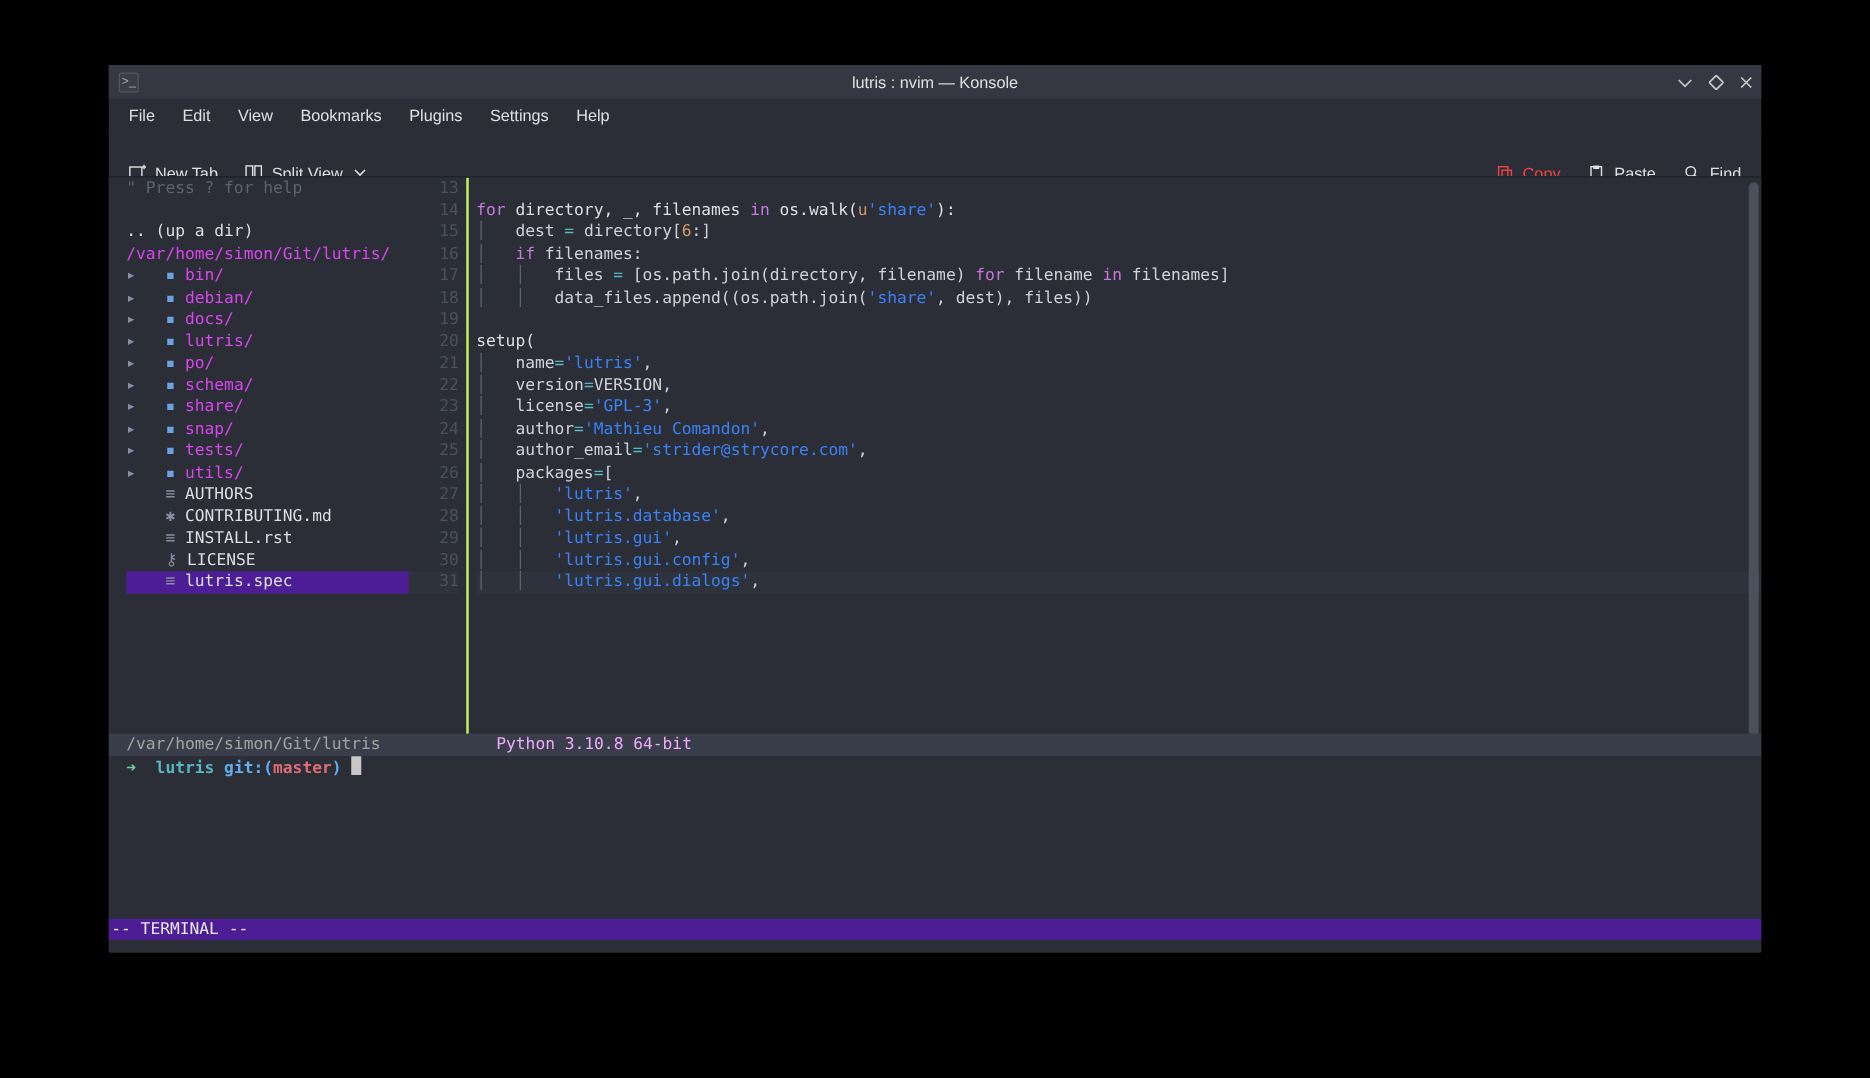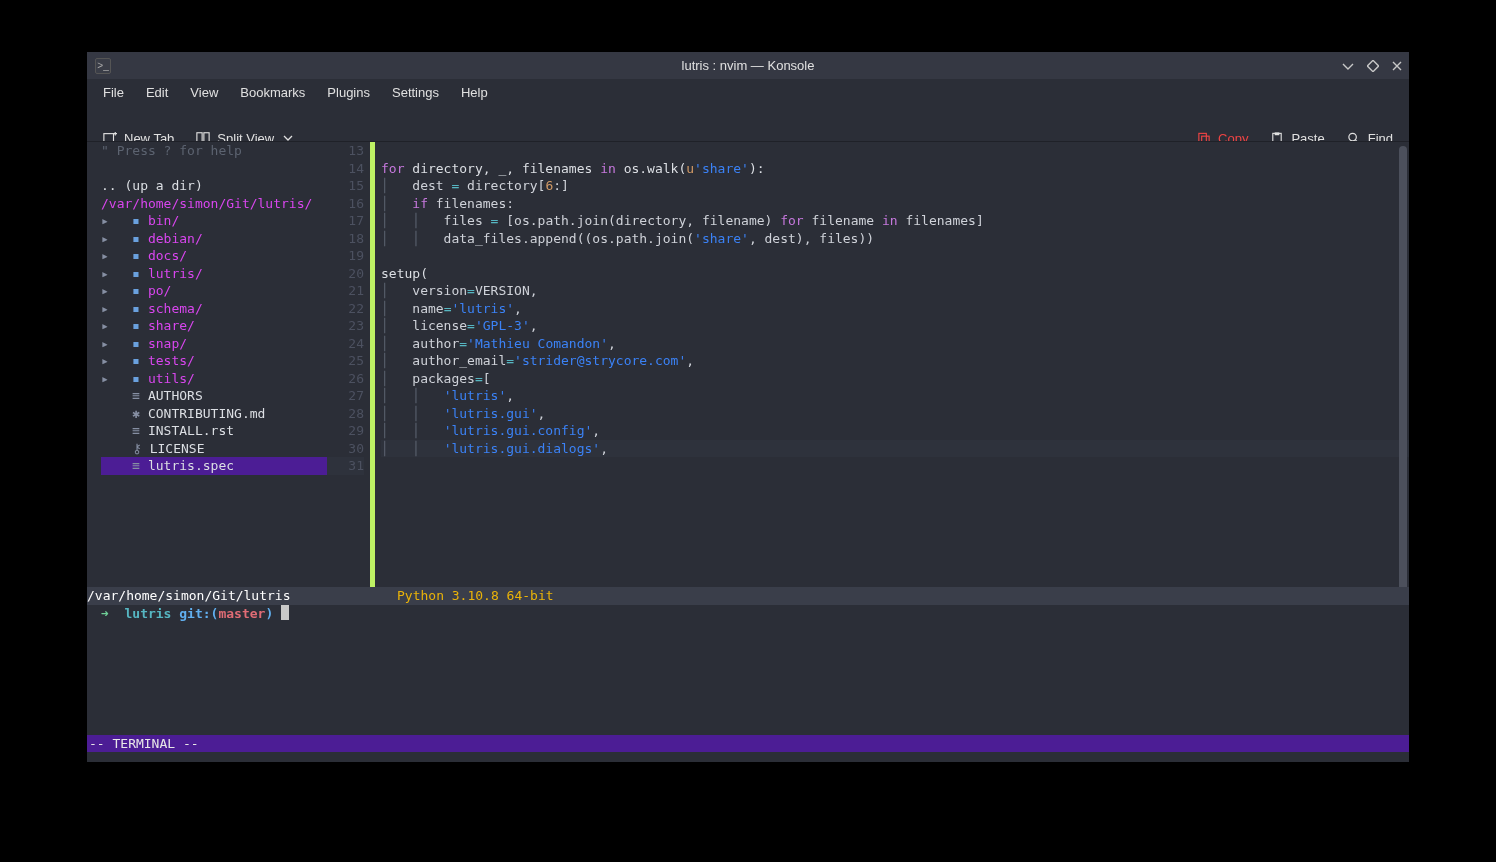--- a/index.html
+++ b/index.html
@@ -125,38 +125,38 @@
   width: 240px;
   padding-left: 14px;
 }
 .pane-gutter {
   width: 48px;
   text-align: right;
   color: #4c5160;
   padding-right: 6px;
 }
 .pane-gutter.sep {
-  border-right: 5px solid #bef264;
+  border-right: 2px solid #bef264;
 }
 .pane-code {
   flex: 1;
   padding-left: 6px;
 }
 .row { height: 17.5px; white-space: pre; }
 .row.hl { background: #4c1d95; }
 .currentline { background: #3a3e4a44; }
 .statusrow {
   display: flex;
   height: 17.5px;
   font-family: "DejaVu Sans Mono", Menlo, Consolas, monospace;
   font-size: 13px;
   background: #3a3e4a;
 }
-.statusrow .left { width: 302px; padding-left: 0; color: #ffffff; }
-.statusrow .right { flex: 1; padding-left: 8px; color: #eab308; }
+.statusrow .left { width: 302px; padding-left: 14px; color: #a3a3a3; }
+.statusrow .right { flex: 1; padding-left: 8px; color: #f0abfc; }
 .shellrow {
   height: 17.5px;
   padding-left: 14px;
   font-family: "DejaVu Sans Mono", Menlo, Consolas, monospace;
   font-size: 13px;
   white-space: pre;
   background: #2b2e37;
 }
 .moderow {
   height: 17.5px;
@@ -343,27 +343,28 @@
 
         <div class="pane-code" id="code">
             <div class="row"></div>
             <div class="row"><span class="c-purple">for</span> <span class="c-white">directory, _, filenames</span> <span class="c-purple">in</span> <span class="c-white">os.walk(</span><span class="c-orange">u</span><span class="c-green">'share'</span><span class="c-white">):</span></div>
             <div class="row"><span class="c-gray">│</span>   dest <span class="c-cyan">=</span> directory[<span class="c-orange">6</span>:]</div>
             <div class="row"><span class="c-gray">│</span>   <span class="c-purple">if</span> filenames:</div>
             <div class="row"><span class="c-gray">│</span>   <span class="c-gray">│</span>   files <span class="c-cyan">=</span> [os.path.join(directory, filename) <span class="c-purple">for</span> filename <span class="c-purple">in</span> filenames]</div>
             <div class="row"><span class="c-gray">│</span>   <span class="c-gray">│</span>   data_files.append((os.path.join(<span class="c-green">'share'</span>, dest), files))</div>
             <div class="row"></div>
             <div class="row"><span class="c-white">setup(</span></div>
+            <div class="row"><span class="c-gray">│</span>   name<span class="c-cyan">=</span><span class="c-green">'lutris'</span>,</div>
             <div class="row"><span class="c-gray">│</span>   version<span class="c-cyan">=</span>VERSION,</div>
-            <div class="row"><span class="c-gray">│</span>   name<span class="c-cyan">=</span><span class="c-green">'lutris'</span>,</div>
             <div class="row"><span class="c-gray">│</span>   license<span class="c-cyan">=</span><span class="c-green">'GPL-3'</span>,</div>
             <div class="row"><span class="c-gray">│</span>   author<span class="c-cyan">=</span><span class="c-green">'Mathieu Comandon'</span>,</div>
             <div class="row"><span class="c-gray">│</span>   author_email<span class="c-cyan">=</span><span class="c-green">'strider@strycore.com'</span>,</div>
             <div class="row"><span class="c-gray">│</span>   packages<span class="c-cyan">=</span>[</div>
             <div class="row"><span class="c-gray">│</span>   <span class="c-gray">│</span>   <span class="c-green">'lutris'</span>,</div>
+            <div class="row"><span class="c-gray">│</span>   <span class="c-gray">│</span>   <span class="c-green">'lutris.database'</span>,</div>
             <div class="row"><span class="c-gray">│</span>   <span class="c-gray">│</span>   <span class="c-green">'lutris.gui'</span>,</div>
             <div class="row"><span class="c-gray">│</span>   <span class="c-gray">│</span>   <span class="c-green">'lutris.gui.config'</span>,</div>
             <div class="row currentline"><span class="c-gray">│</span>   <span class="c-gray">│</span>   <span class="c-green">'lutris.gui.dialogs'</span>,</div>
           </div>
 
         <div class="scrollbar"></div>
       </div>
 
       <div class="statusrow">
         <div class="left">/var/home/simon/Git/lutris</div>

